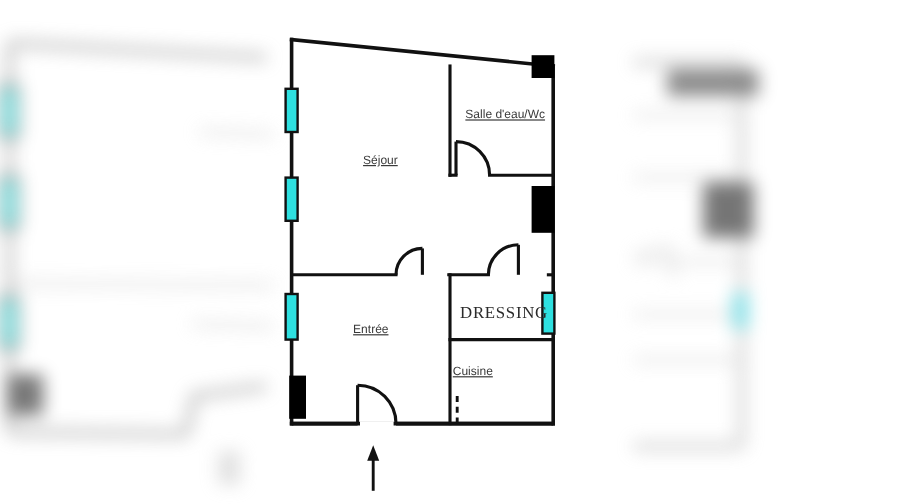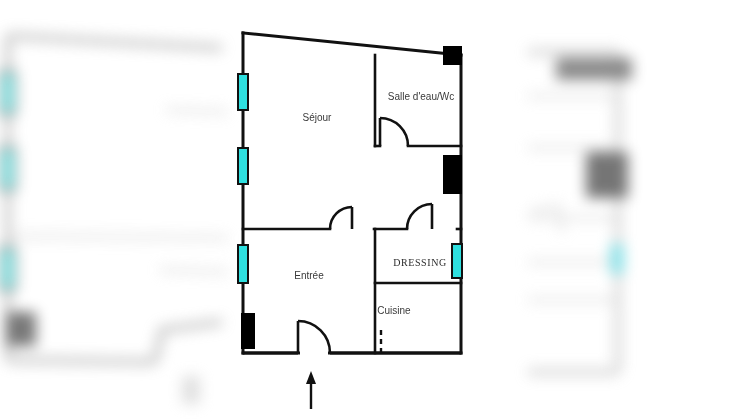--- a/index.html
+++ b/index.html
@@ -40,24 +40,25 @@
   .room-label {
     position: absolute;
     color: #3a3a3a;
     white-space: nowrap;
     transform: translate(-50%, -50%);
     pointer-events: none;
   }
   .label-sans {
     font-family: "Liberation Sans", sans-serif;
     font-size: 10px;
+    text-decoration: underline;
   }
   .label-serif {
     font-family: "Liberation Serif", serif;
-    font-size: 10px;
+    font-size: 14px;
     letter-spacing: 0.6px;
     color: #2b2b2b;
   }
 </style>
 </head>
 <body>
 
 <div id="viewer">
 
   <svg id="neighbor-left" class="neighbor" viewBox="0 0 250 420">
@@ -176,21 +177,21 @@
       <rect x="443" y="155" width="19" height="39"></rect>
       <rect x="241" y="313" width="14" height="36"></rect>
     </g>
 
     <g>
       <path d="M311 409 L311 378" fill="none" stroke="#111111" stroke-width="2.4"></path>
       <path d="M311 371 L306 384 L316 384 Z" fill="#111111"></path>
     </g>
   </svg>
 
-  <div class="room-label label-sans" style="left:317px; top:117px;">Séjour</div>
+  <div class="room-label label-sans" style="left:317px; top:134px;">Séjour</div>
 
   <div class="room-label label-sans" style="left:421px; top:96px;">Salle d'eau/Wc</div>
 
   <div class="room-label label-sans" style="left:309px; top:275px;">Entrée</div>
 
   <div class="room-label label-serif" style="left:420px; top:262px;">DRESSING</div>
 
   <div class="room-label label-sans" style="left:394px; top:310px;">Cuisine</div>
 
 </div>

